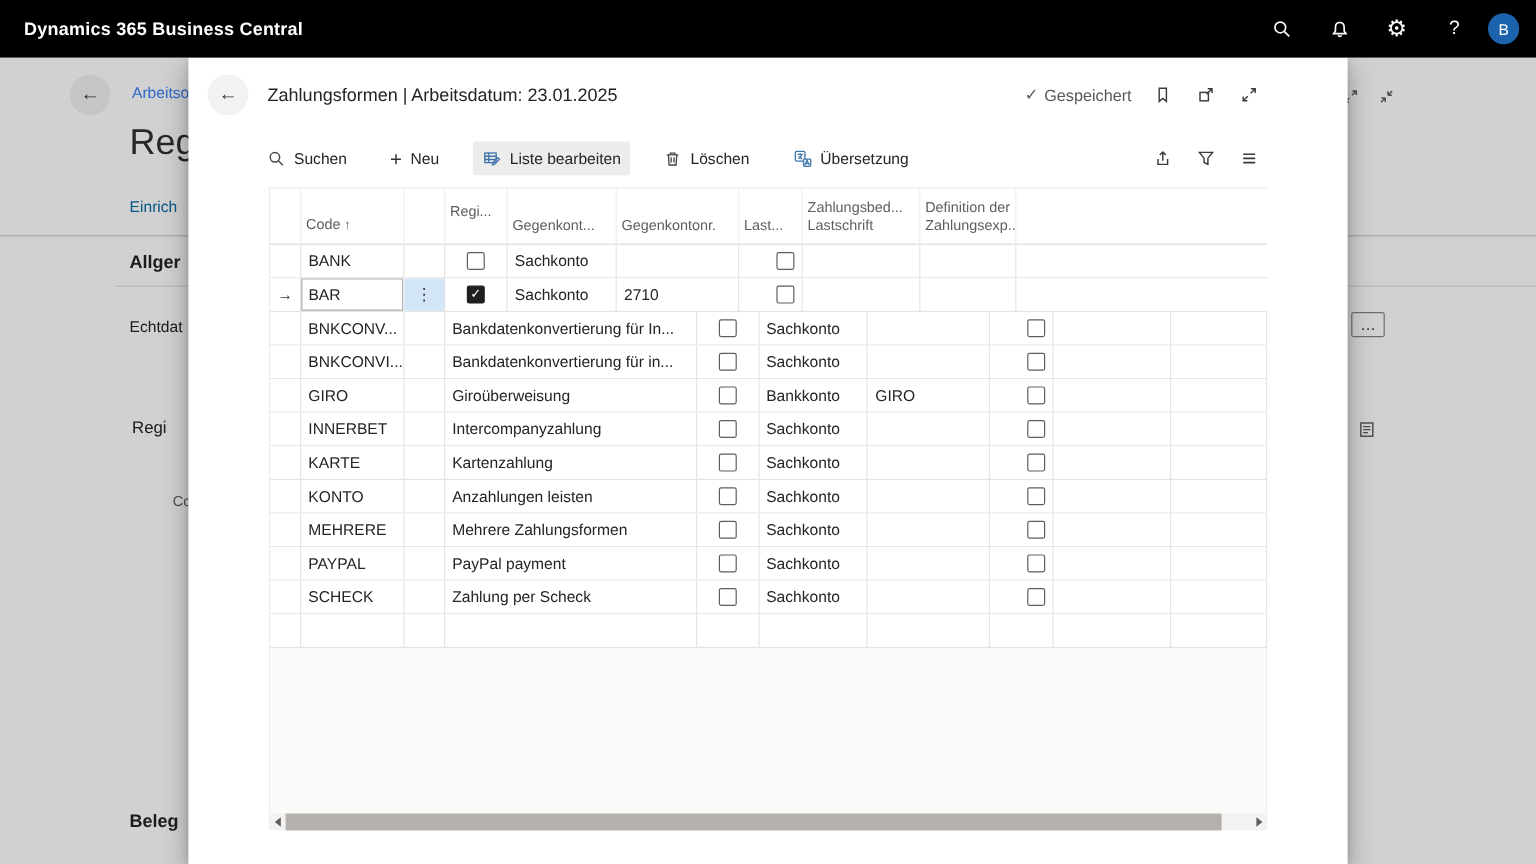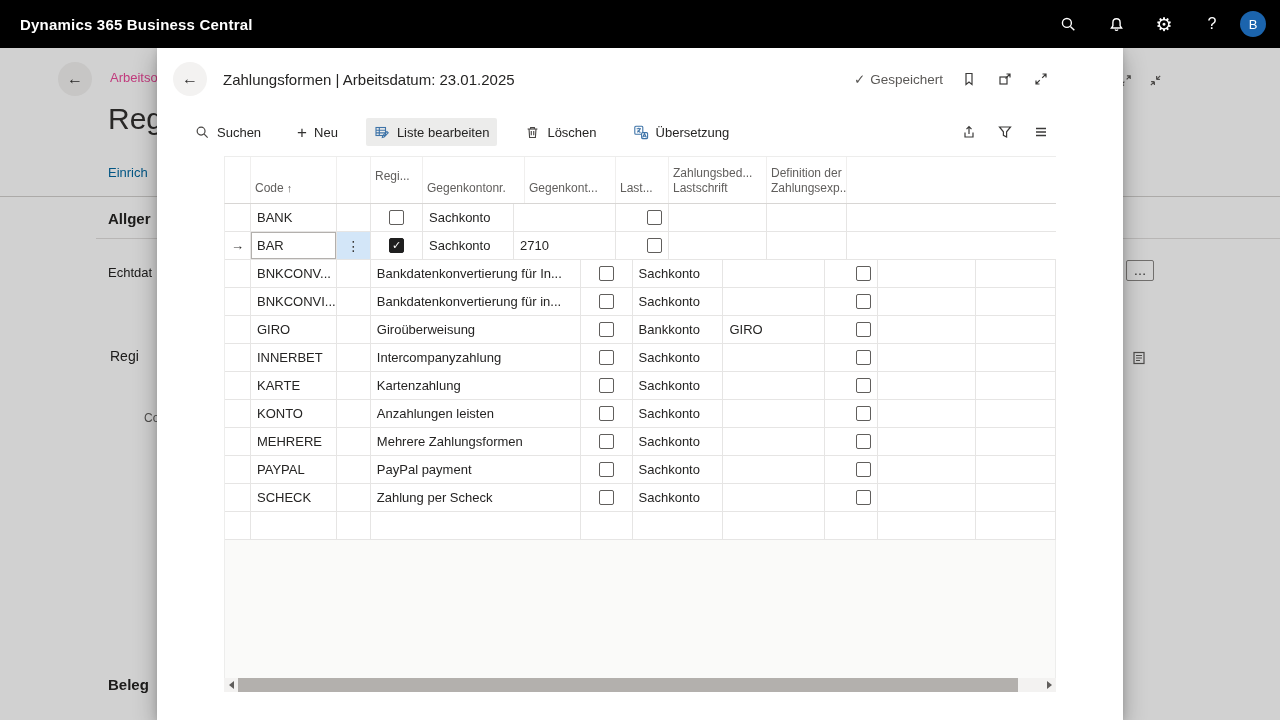--- a/index.html
+++ b/index.html
@@ -9,21 +9,21 @@
   .app-header{position:absolute;top:0;left:0;width:1280px;height:48px;background:var(--app-header-bg,#000);color:#fff;display:flex;align-items:center;z-index:30}
   .app-title{margin-left:20px;font-size:15px;font-weight:700;letter-spacing:.2px}
   .header-actions{position:absolute;right:0;top:0;height:48px;display:flex;align-items:center}
   .hicon{width:48px;height:48px;display:flex;align-items:center;justify-content:center;color:#fff;cursor:pointer}
   .gear-glyph{font-family:"DejaVu Sans",sans-serif;font-size:19px;line-height:1}
   .help-glyph{font-size:16px}
   .avatar{width:26px;height:26px;border-radius:50%;background:var(--avatar-bg,#1b64ad);color:#fff;font-size:13px;display:flex;align-items:center;justify-content:center;margin:0 14px 0 4px;cursor:pointer}
   
   .bg-page{position:absolute;top:48px;left:0;width:1280px;height:672px;background:#fff}
   .bg-back{position:absolute;left:58px;top:14px;width:34px;height:34px;border-radius:50%;background:#f3f2f1;display:flex;align-items:center;justify-content:center;font-size:16px;color:#323130}
-  .bg-breadcrumb{position:absolute;left:110px;top:22px;font-size:13px;color:#ec4899;white-space:nowrap}
+  .bg-breadcrumb{position:absolute;left:110px;top:22px;font-size:13px;color:#3b82f6;white-space:nowrap}
   .bg-title{position:absolute;left:108px;top:54px;font-size:30px;font-weight:400;color:#323130;white-space:nowrap}
   .bg-tab{position:absolute;left:108px;top:117px;font-size:13px;color:#0369a1;white-space:nowrap}
   .bg-line1{position:absolute;left:0;top:148px;width:1280px;height:1px;background:#d2d0ce}
   .bg-allgemein{position:absolute;left:108px;top:162px;font-size:15px;font-weight:700;white-space:nowrap}
   .bg-line2{position:absolute;left:96px;top:190px;width:1184px;height:1px;background:#e1dfdd}
   .bg-echtdat{position:absolute;left:108px;top:217px;font-size:13px;white-space:nowrap}
   .bg-ellipsis-btn{position:absolute;left:1126px;top:212px;width:28px;height:21px;border:1px solid #8a8886;border-radius:2px;background:#fff;display:flex;align-items:center;justify-content:center;font-size:13px;line-height:0;color:#323130}
   .bg-regi{position:absolute;left:110px;top:300px;font-size:14px;font-weight:400;white-space:nowrap}
   .bg-regi-icon{position:absolute;left:1131px;top:302px;color:#605e5c}
   .bg-coc{position:absolute;left:144px;top:363px;font-size:12px;color:#605e5c;white-space:nowrap}
@@ -33,21 +33,21 @@
   .bg-overlay{position:absolute;inset:0;background:rgba(0,0,0,.18);z-index:5}
   
   .modal{position:absolute;left:157px;top:48px;width:966px;height:672px;background:#fff;z-index:10;box-shadow:0 8px 22px rgba(0,0,0,.3),0 0 6px rgba(0,0,0,.12)}
   .modal-header{position:absolute;top:0;left:0;width:100%;height:62px}
   .back-btn{position:absolute;left:16px;top:14px;width:34px;height:34px;border-radius:50%;background:#f3f2f1;display:flex;align-items:center;justify-content:center;font-size:16px;color:#323130;cursor:pointer}
   .modal-title{position:absolute;left:66px;top:23px;font-size:15px;color:#252423;white-space:nowrap}
   .mh-right{position:absolute;right:72px;top:0;height:62px;display:flex;align-items:center;gap:16px}
   .saved{display:flex;align-items:center;gap:5px;color:#5a5856;font-size:13.5px;white-space:nowrap}
   .mh-icon{width:20px;height:20px;display:flex;align-items:center;justify-content:center;color:#3b3a39;cursor:pointer}
   
-  .toolbar{position:absolute;top:62px;left:0;width:100%;height:44px;display:flex;align-items:center;padding-left:30px}
+  .toolbar{position:absolute;top:62px;left:0;width:100%;height:44px;display:flex;align-items:center;padding-left:58px}
   .tb-btn{display:flex;align-items:center;gap:7px;font-size:13px;color:#252423;margin-right:20px;padding:6px 8px;border-radius:2px;cursor:pointer;white-space:nowrap}
   .tb-btn.active{background:var(--active-action-bg,#ececeb)}
   .tb-icon{color:#484644}
   .tb-icon.blue{color:#3f74a8}
   .plus-glyph{font-size:17px;line-height:1;color:#323130}
   .toolbar-right{position:absolute;right:72px;top:62px;height:44px;display:flex;align-items:center;gap:16px}
   
   .datatable{position:absolute;left:67px;top:108px;width:832px}
   .thead{display:flex;height:48px;border-top:1px solid #ededec;border-bottom:1px solid #d8d6d4;border-left:1px solid #ededec}
   .hc{border-right:1px solid #f0efee;display:flex;flex-direction:column;justify-content:flex-end;padding:0 4px 7px 4px;font-size:12px;color:#605e5c;overflow:hidden;white-space:nowrap;line-height:15px}
@@ -239,25 +239,25 @@
       <div class="hc c-code">
         <div class="hc-row">
           <span>Code</span>
           <span class="sort">↑</span>
         </div>
       </div>
       <div class="hc c-menu"></div>
       <div class="hc c-regi">
           <span>Regi...</span>
         </div>
+      <div class="hc c-art">
+          <span>Gegenkont...</span>
+        </div>
       <div class="hc c-nr">
           <span>Gegenkontonr.</span>
-        </div>
-      <div class="hc c-art">
-          <span>Gegenkont...</span>
         </div>
       <div class="hc c-last">
           <span>Last...</span>
         </div>
       <div class="hc c-zbed">
         <span>Zahlungsbed...</span>
         <span>Lastschrift</span>
       </div>
       <div class="hc c-def">
         <span>Definition der</span>

